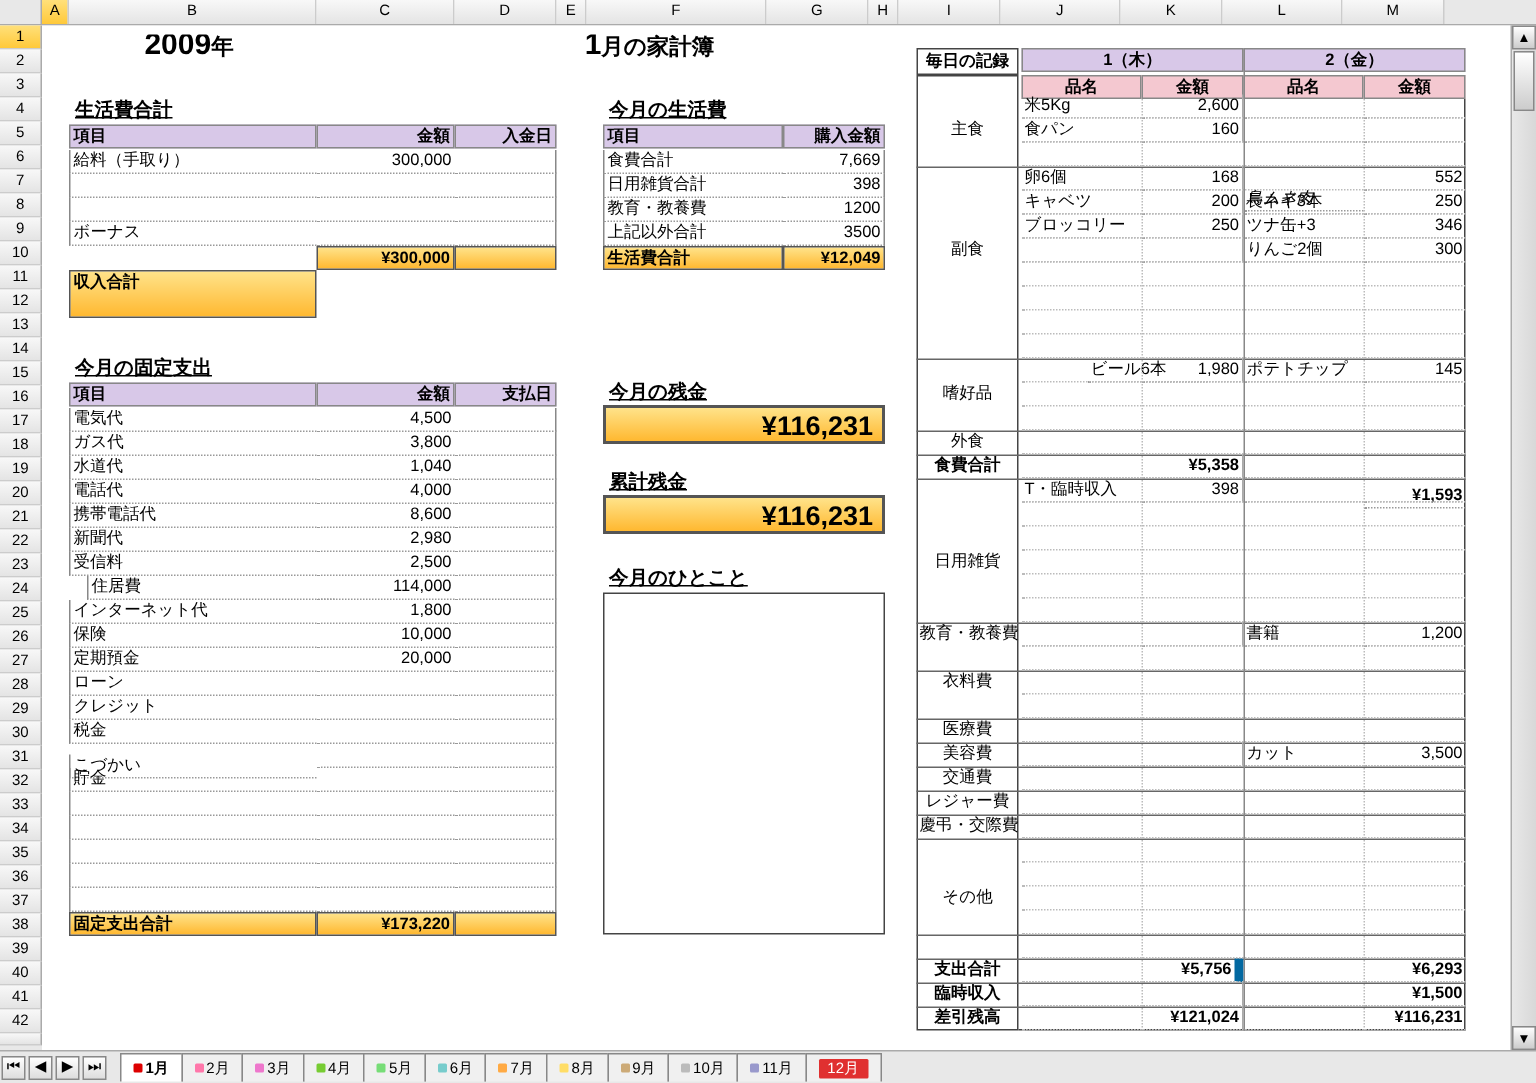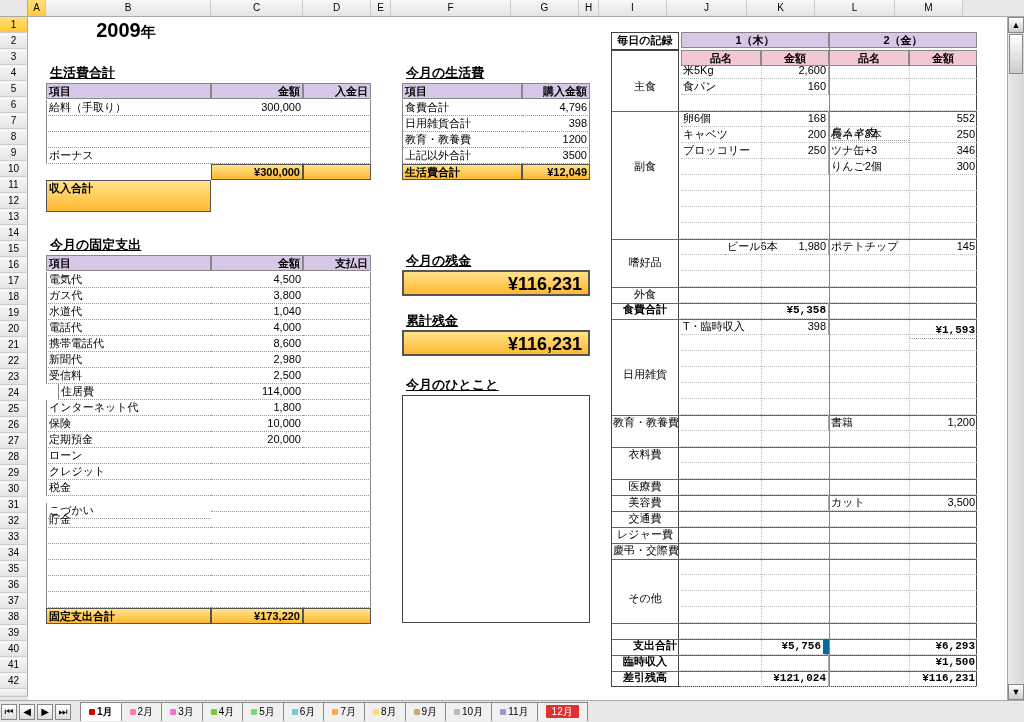--- a/index.html
+++ b/index.html
@@ -14,21 +14,21 @@
 .grid { position: absolute; top: 17px; left: 28px; right: 17px; bottom: 22px; background: #fff; }
 .cell { position: absolute; font-size: 11px; line-height: 15px; padding: 0 2px; white-space: nowrap; overflow: hidden; }
 .big-title { font-size: 20px; font-weight: bold; text-align: center; }
 .section-title { font-size: 13px; font-weight: bold; text-decoration: underline; }
 .hdr-purple { background: #d8c8e8; border: 1px solid #888; font-weight: bold; height: 16px; }
 .hdr-pink { background: #f4c8d0; border: 1px solid #888; font-weight: bold; height: 16px; }
 .dotted-b { border-bottom: 1px dotted #999; }
 .orange-total { background: linear-gradient(#ffe38a, #ffb830); border: 1px solid #555; font-weight: bold; }
 .right { text-align: right; }
 .center { text-align: center; }
-.bold { font-weight: bold; font-family: Liberation Mono, monospace; }
+.bold { font-weight: bold; }
 .big-amount { font-size: 18px; font-weight: bold; text-align: right; padding-right: 6px; line-height: 24px; }
 .orange-box { background: linear-gradient(#ffe38a, #ffb830); border: 2px solid #555; }
 .memo-box { border: 1px solid #444; background: #fff; }
 .tabs { position: absolute; bottom: 0; left: 0; right: 0; height: 22px; background: #e8e8e8; display: flex; align-items: center; border-top: 1px solid #aaa; font-size: 10px; }
 .tab-btn { width: 16px; height: 16px; border: 1px solid #888; background: linear-gradient(#fff,#ddd); margin: 0 1px; text-align: center; line-height: 14px; }
 .tab { padding: 2px 8px; border: 1px solid #888; border-bottom: none; background: #f0f0f0; margin-right: -1px; position: relative; }
 .tab.active { background: #fff; font-weight: bold; }
 .tab-color { width: 6px; height: 6px; display: inline-block; margin-right: 2px; border-radius: 1px; }
 .vscroll { position: absolute; top: 17px; right: 0; width: 17px; bottom: 22px; background: linear-gradient(90deg,#e8e8e8,#d8d8d8); border-left: 1px solid #aaa; }
 .vscroll .btn { height: 16px; background: linear-gradient(#fff,#ccc); border: 1px solid #888; text-align: center; font-size: 9px; line-height: 14px; }
@@ -99,20 +99,21 @@
       <div class="row-header">39</div>
       <div class="row-header">40</div>
       <div class="row-header">41</div>
       <div class="row-header">42</div>
       <div class="row-header" style="height: 8px;"></div>
     </div>
 
 <div class="grid">
 
   <div class="cell big-title" style="left:18px;top:6px;width:160px;"><span>2009</span><span style="font-size:15px;">年</span></div>
+  <div class="cell big-title" style="left:295px;top:6px;width:220px;"><span>1</span><span style="font-size:15px;">月の家計簿</span></div>
 
   <div class="cell section-title" style="left:20px;top:48px;">生活費合計</div>
   <div class="cell hdr-purple" style="left:18px;top:66px;width:165px;">項目</div>
   <div class="cell hdr-purple right" style="left:183px;top:66px;width:92px;">金額</div>
   <div class="cell hdr-purple right" style="left:275px;top:66px;width:68px;">入金日</div>
   <div id="income-rows">
         <div class="cell dotted-b" style="left:18px;top:83px;width:165px;height:16px;border-left:1px solid #888;">給料（手取り）</div>
      <div class="cell dotted-b right" style="left:183px;top:83px;width:92px;height:16px;">300,000</div>
      <div class="cell dotted-b" style="left:275px;top:83px;width:68px;height:16px;border-right:1px solid #888;"></div>
         <div class="cell dotted-b" style="left:18px;top:99px;width:165px;height:16px;border-left:1px solid #888;"></div>
@@ -200,21 +201,21 @@
       </div>
   <div class="cell orange-total" style="left:18px;top:591px;width:165px;height:16px;">固定支出合計</div>
   <div class="cell orange-total right" style="left:183px;top:591px;width:92px;height:16px;">¥173,220</div>
   <div class="cell orange-total" style="left:275px;top:591px;width:68px;height:16px;"></div>
 
   <div class="cell section-title" style="left:376px;top:48px;">今月の生活費</div>
   <div class="cell hdr-purple" style="left:374px;top:66px;width:120px;">項目</div>
   <div class="cell hdr-purple right" style="left:494px;top:66px;width:68px;">購入金額</div>
   <div id="living-rows">
         <div class="cell dotted-b" style="left:374px;top:83px;width:120px;height:16px;border-left:1px solid #888;">食費合計</div>
-     <div class="cell dotted-b right" style="left:494px;top:83px;width:68px;height:16px;border-right:1px solid #888;">4,796</div>
+     <div class="cell dotted-b right" style="left:494px;top:83px;width:68px;height:16px;border-right:1px solid #888;">7,669</div>
         <div class="cell dotted-b" style="left:374px;top:99px;width:120px;height:16px;border-left:1px solid #888;">日用雑貨合計</div>
      <div class="cell dotted-b right" style="left:494px;top:99px;width:68px;height:16px;border-right:1px solid #888;">398</div>
         <div class="cell dotted-b" style="left:374px;top:115px;width:120px;height:16px;border-left:1px solid #888;">教育・教養費</div>
      <div class="cell dotted-b right" style="left:494px;top:115px;width:68px;height:16px;border-right:1px solid #888;">1200</div>
         <div class="cell dotted-b" style="left:374px;top:131px;width:120px;height:16px;border-left:1px solid #888;">上記以外合計</div>
      <div class="cell dotted-b right" style="left:494px;top:131px;width:68px;height:16px;border-right:1px solid #888;">3500</div>
       </div>
   <div class="cell orange-total" style="left:374px;top:147px;width:120px;height:16px;">生活費合計</div>
   <div class="cell orange-total right" style="left:494px;top:147px;width:68px;height:16px;">¥12,049</div>
 
@@ -244,21 +245,21 @@
         <div class="cell center bold" style="left:583px;top:286px;width:68px;height:16px;">食費合計</div>
         <div class="cell center " style="left:583px;top:350px;width:68px;height:16px;">日用雑貨</div>
         <div class="cell center " style="left:583px;top:398px;width:68px;height:16px;">教育・教養費</div>
         <div class="cell center " style="left:583px;top:430px;width:68px;height:16px;">衣料費</div>
         <div class="cell center " style="left:583px;top:462px;width:68px;height:16px;">医療費</div>
         <div class="cell center " style="left:583px;top:478px;width:68px;height:16px;">美容費</div>
         <div class="cell center " style="left:583px;top:494px;width:68px;height:16px;">交通費</div>
         <div class="cell center " style="left:583px;top:510px;width:68px;height:16px;">レジャー費</div>
         <div class="cell center " style="left:583px;top:526px;width:68px;height:16px;">慶弔・交際費</div>
         <div class="cell center " style="left:583px;top:574px;width:68px;height:16px;">その他</div>
-        <div class="cell center bold" style="left:583px;top:622px;width:68px;height:16px;text-align:right;">支出合計</div>
+        <div class="cell center bold" style="left:583px;top:622px;width:68px;height:16px;">支出合計</div>
         <div class="cell center bold" style="left:583px;top:638px;width:68px;height:16px;">臨時収入</div>
         <div class="cell center bold" style="left:583px;top:654px;width:68px;height:16px;">差引残高</div>
         <div style="position:absolute;left:583px;top:94px;width:366px;border-top:1px solid #666;"></div>
         <div style="position:absolute;left:583px;top:222px;width:366px;border-top:1px solid #666;"></div>
         <div style="position:absolute;left:583px;top:270px;width:366px;border-top:1px solid #666;"></div>
         <div style="position:absolute;left:583px;top:286px;width:366px;border-top:1px solid #666;"></div>
         <div style="position:absolute;left:583px;top:302px;width:366px;border-top:1px solid #666;"></div>
         <div style="position:absolute;left:583px;top:398px;width:366px;border-top:1px solid #666;"></div>
         <div style="position:absolute;left:583px;top:430px;width:366px;border-top:1px solid #666;"></div>
         <div style="position:absolute;left:583px;top:462px;width:366px;border-top:1px solid #666;"></div>

